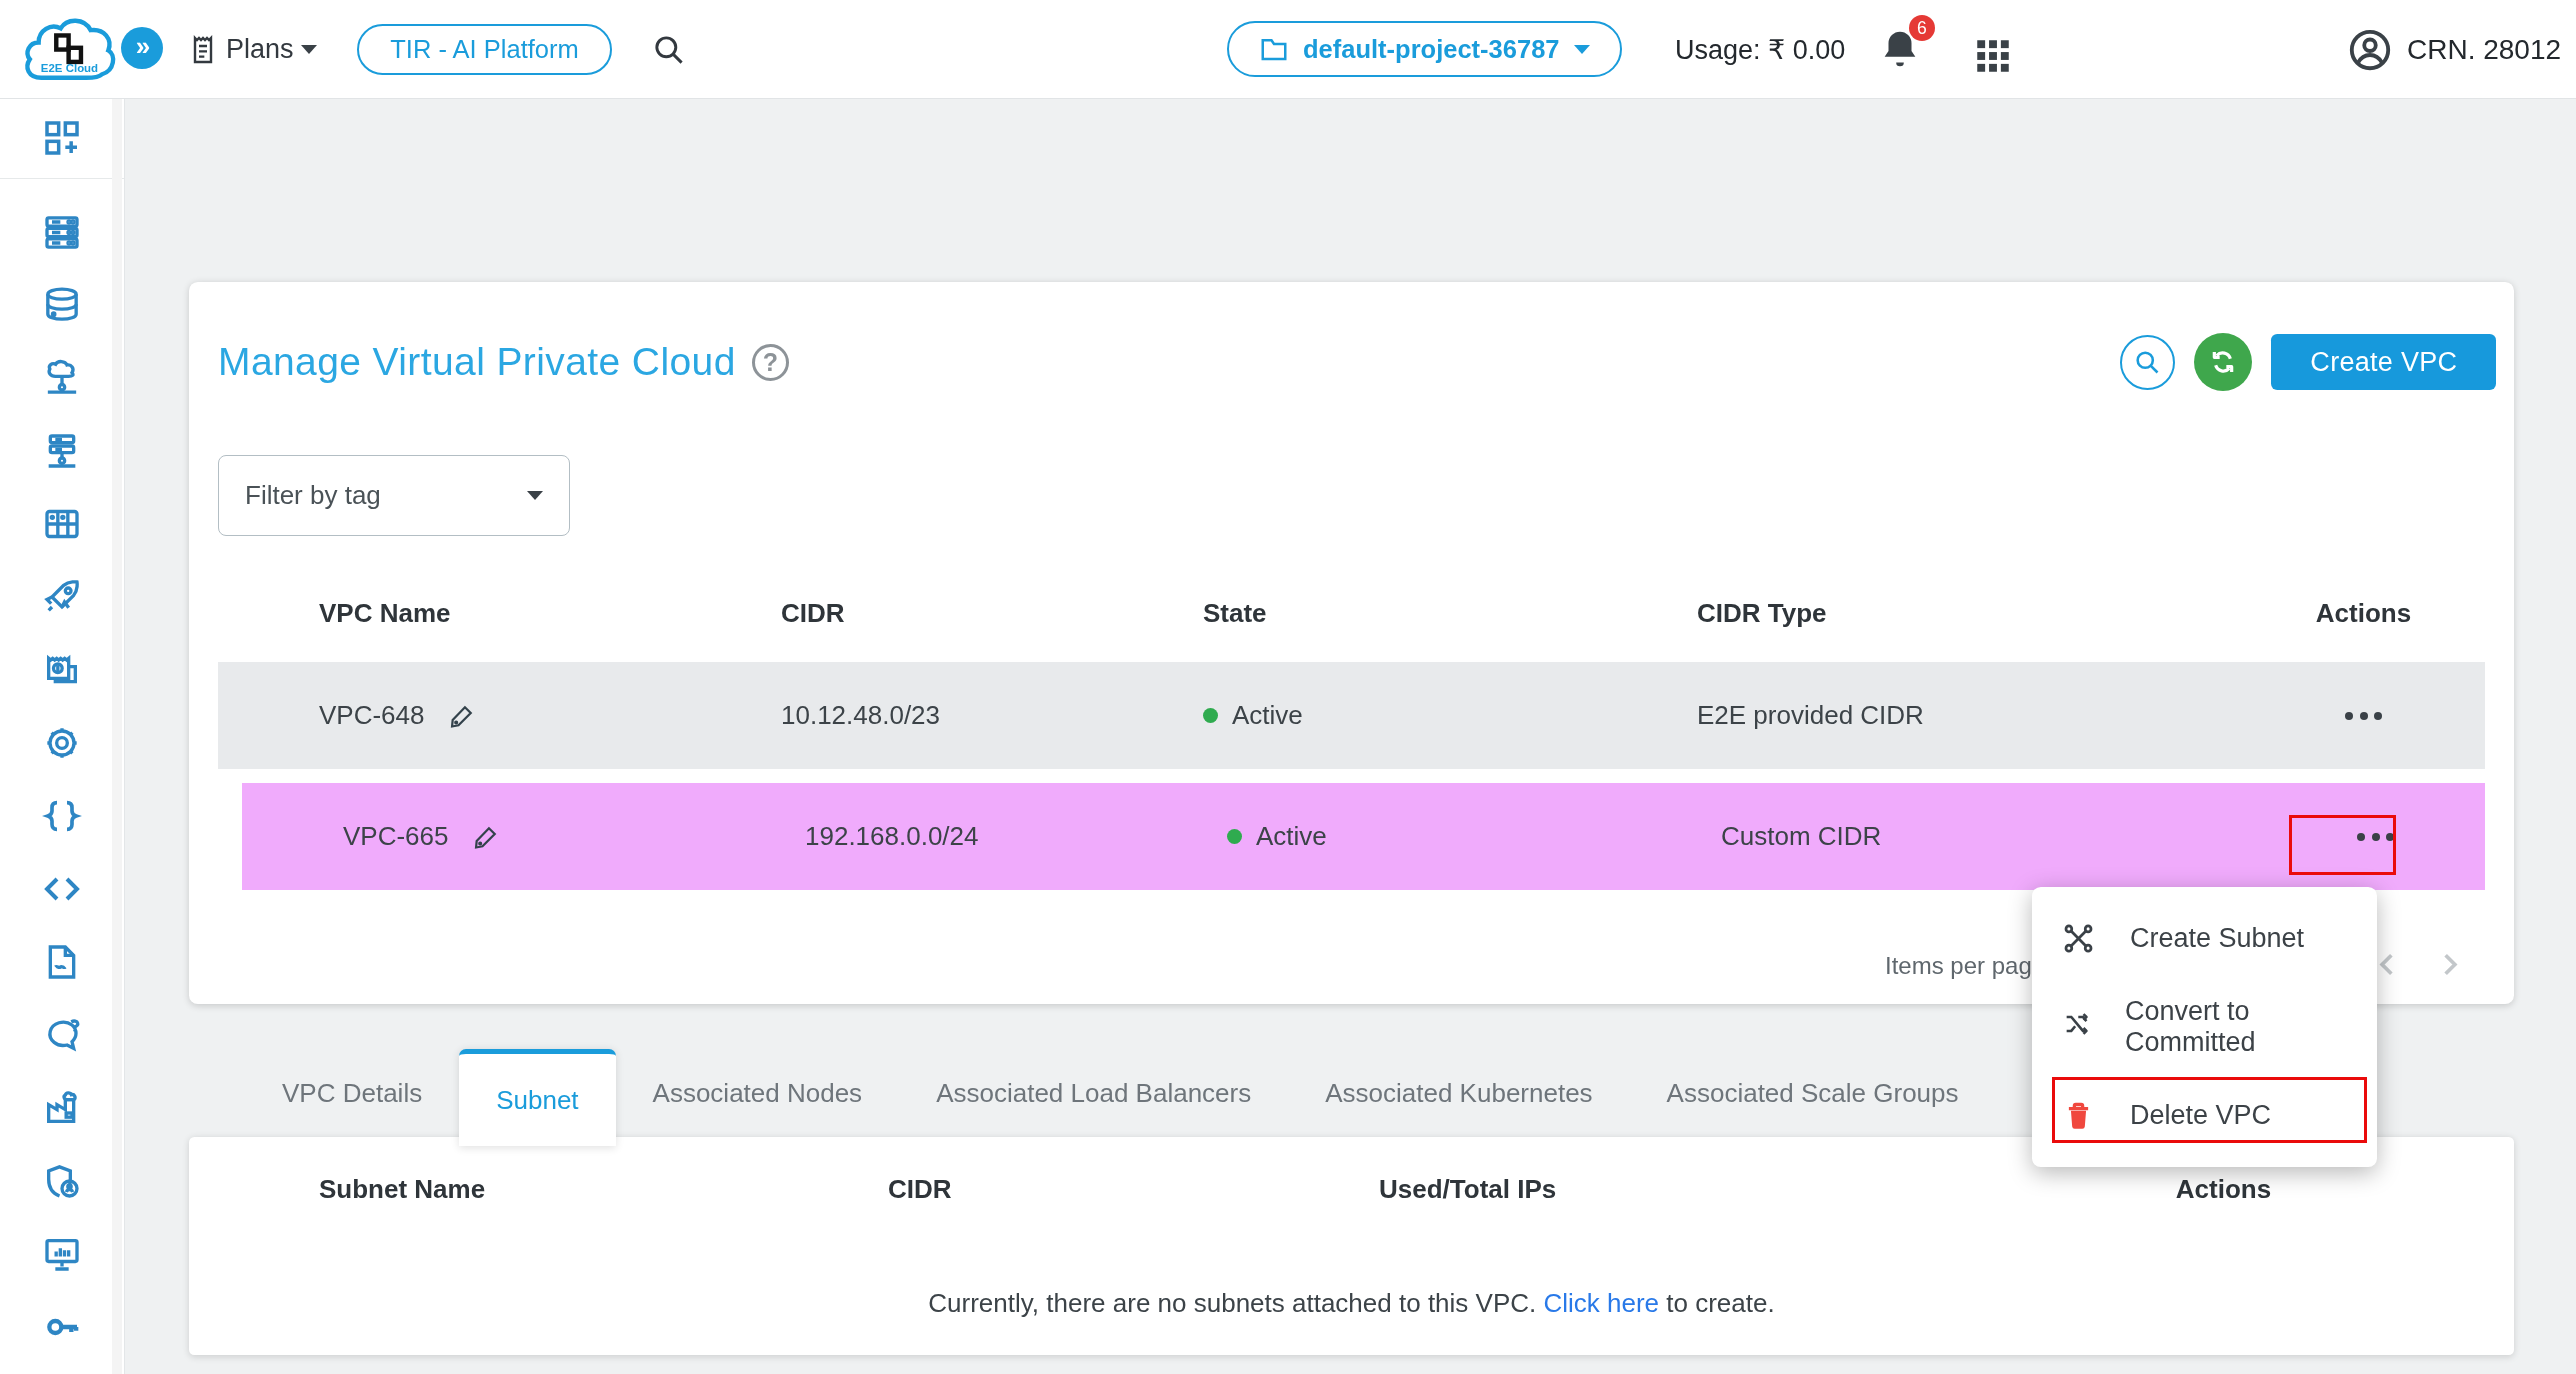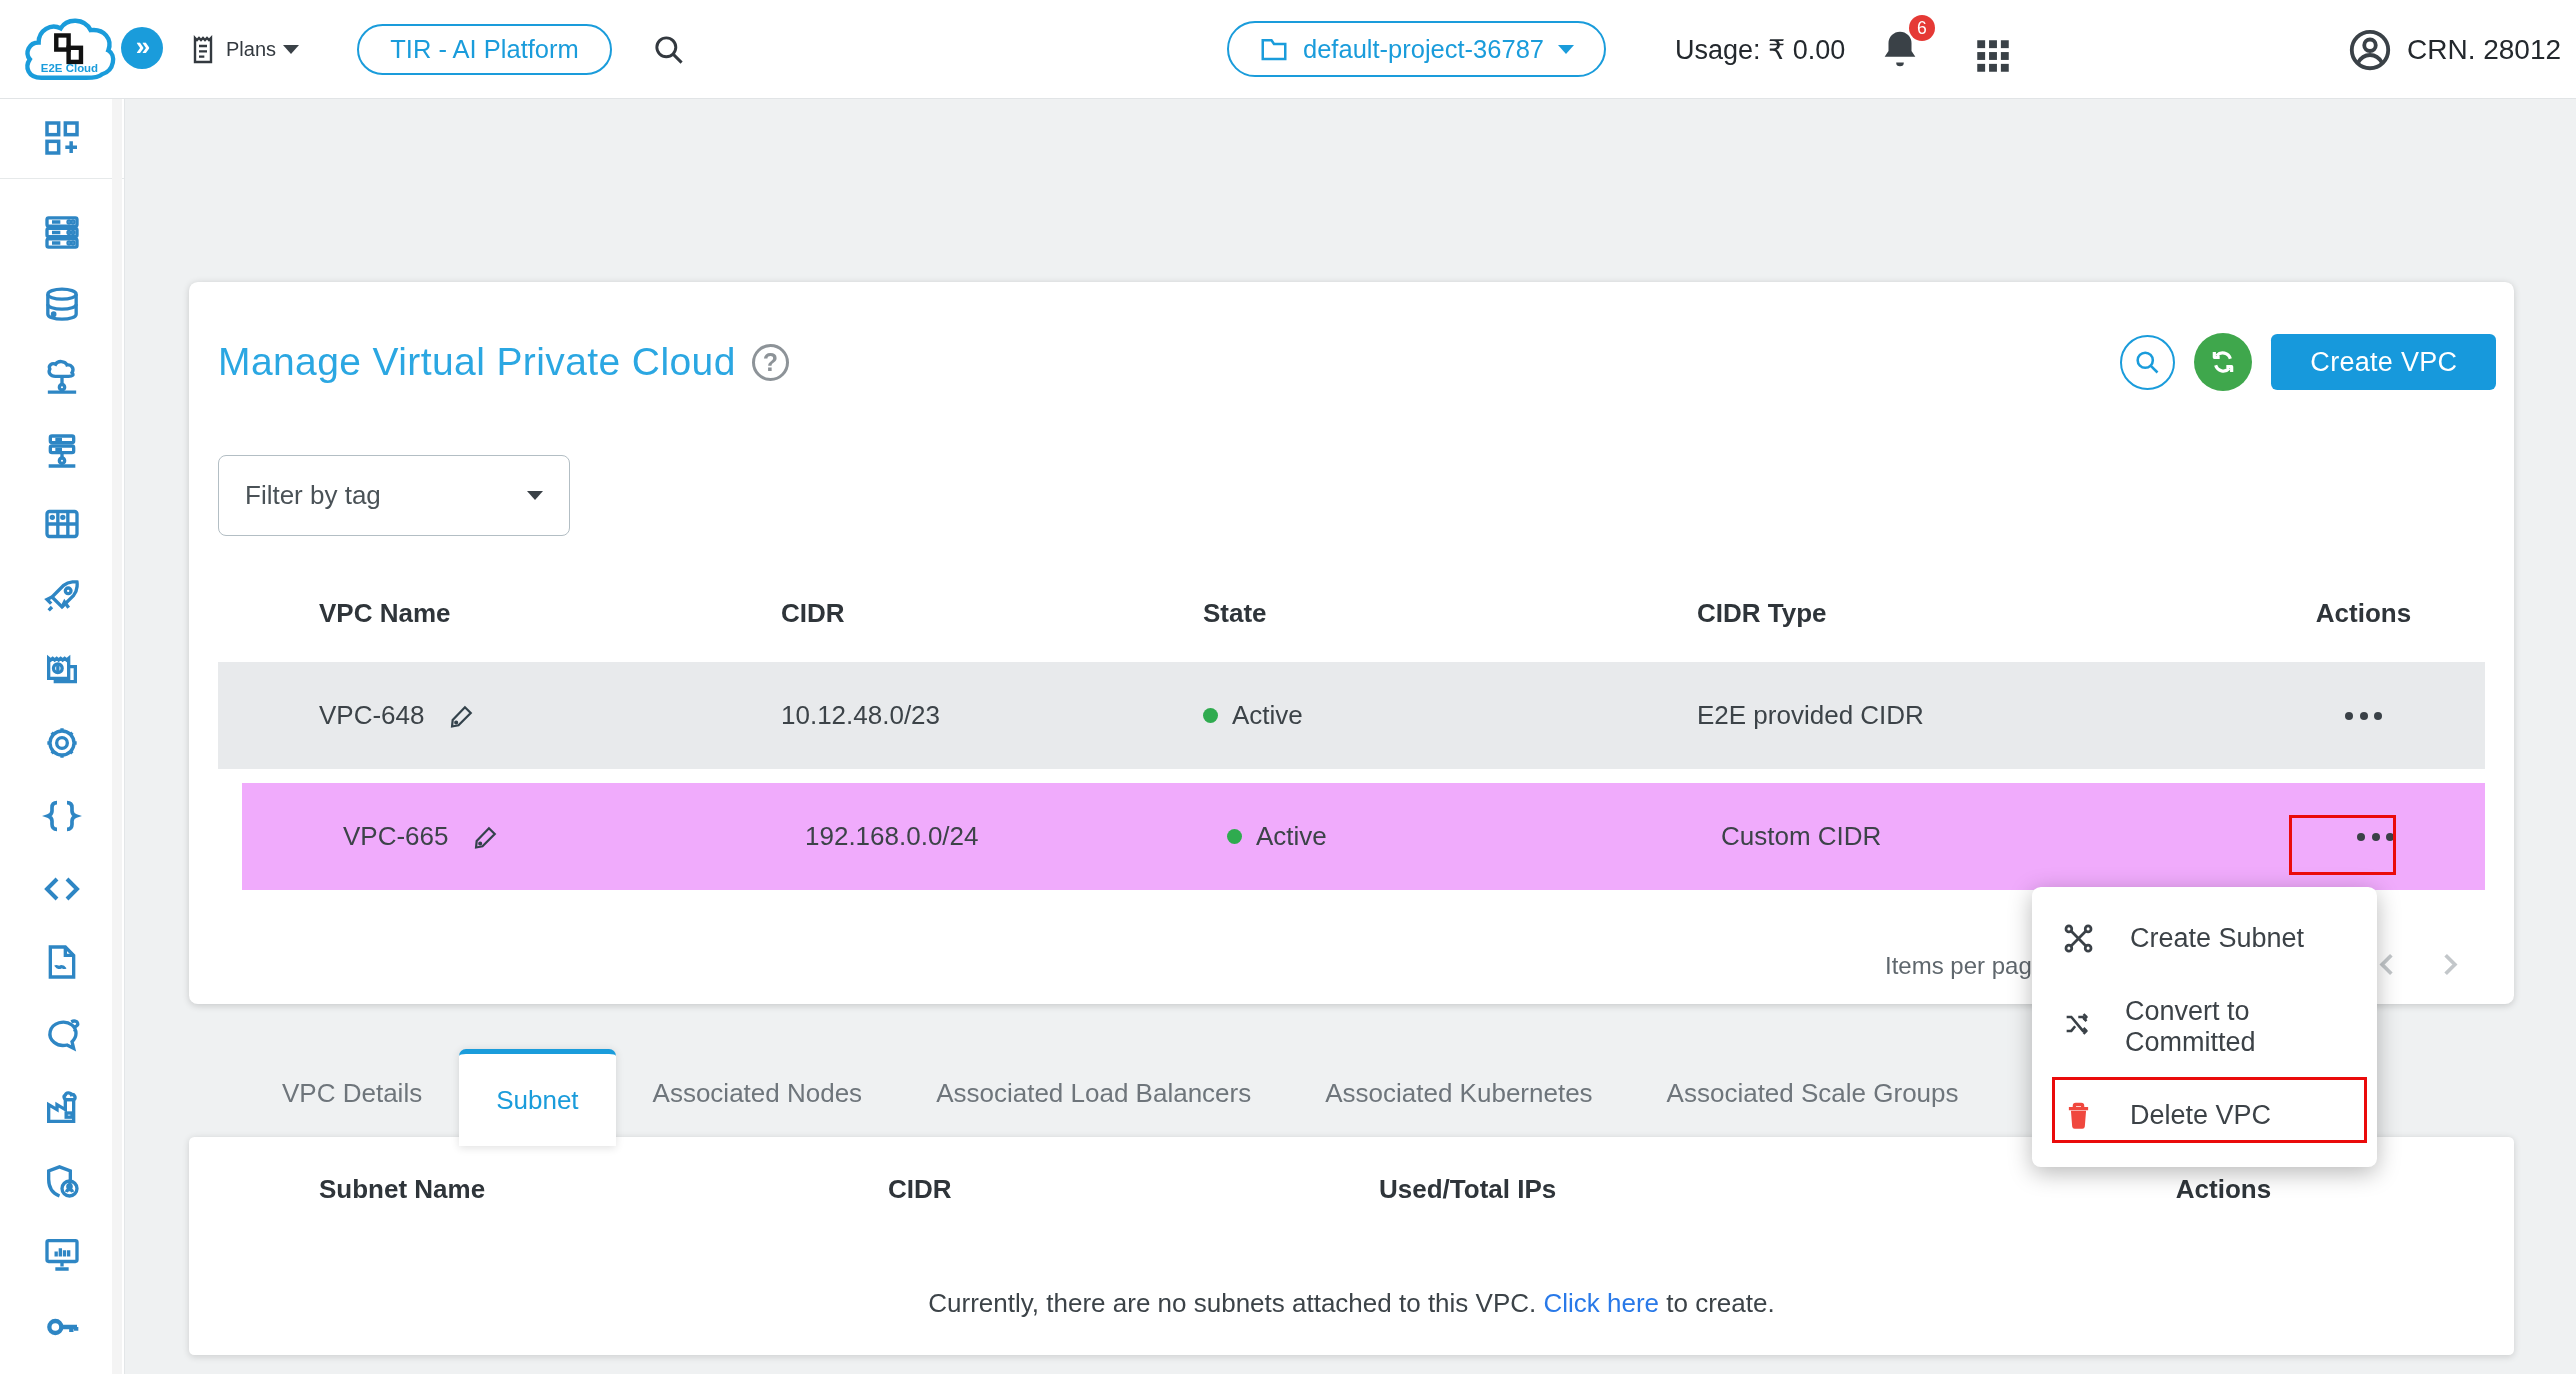--- a/index.html
+++ b/index.html
@@ -17,29 +17,29 @@
     position:absolute; left:0; top:0; width:2576px; height:99px;
     background:#fff; border-bottom:0.9px solid #e1e4e6; z-index:40;
     display:flex; align-items:center;
   }
   .logo-wrap { position:absolute; left:21px; top:8.8px; width:97px; height:81px; }
   .collapse-btn {
     position:absolute; left:121px; top:27px; width:42px; height:42px; border-radius:50%;
     background:#1a9cdb; color:#fff; display:flex; align-items:center; justify-content:center;
     font-size:26px; font-weight:bold; letter-spacing:-1.8px; padding-bottom:3.5px;
   }
-  .plans { position:absolute; left:187px; top:0; height:99px; display:flex; align-items:center; gap:7px; font-size:20px; font-weight:500; color:#33393f; }
+  .plans { position:absolute; left:187px; top:0; height:99px; display:flex; align-items:center; gap:7px; font-size:27px; font-weight:500; color:#33393f; }
   .pill {
     height:51px; border:2.2px solid #1a9cdb; border-radius:28px; color:#1a9cdb;
     display:flex; align-items:center; gap:14px; padding:0 30px; font-size:25.5px; font-weight:500;
     background:#fff;
   }
   .pill-platform { position:absolute; left:357px; top:24px; min-width:255px; justify-content:center; }
   .topsearch { position:absolute; left:651px; top:32px; }
-  .pill-project { position:absolute; left:1227px; top:21px; height:56px; }
+  .pill-project { position:absolute; left:1227px; top:21px; height:56px;font-weight:bold; }
   .usage { position:absolute; left:1675px; top:0; height:99px; display:flex; align-items:center; font-size:27px; font-weight:500; color:#23282d; }
   .bell-wrap { position:absolute; left:1877px; top:26px; width:49px; height:49px; }
   .badge {
     position:absolute; right:-8.8px; top:-10.6px; min-width:26px; height:26px; border-radius:13px;
     background:#e53935; color:#fff; font-size:17.6px; display:flex; align-items:center; justify-content:center; padding:0 5.3px;
   }
   .appgrid { position:absolute; left:1972px; top:35px; }
   .pill-region { position:absolute; left:2046px; top:21px; height:56px; }
   .account { position:absolute; left:2347px; top:0; height:99px; display:flex; align-items:center; gap:14px; font-size:28px; font-weight:500; color:#23282d; }
   .caret-dn { width:0; height:0; border-left:8px solid transparent; border-right:8px solid transparent; border-top:9.7px solid currentColor; }

